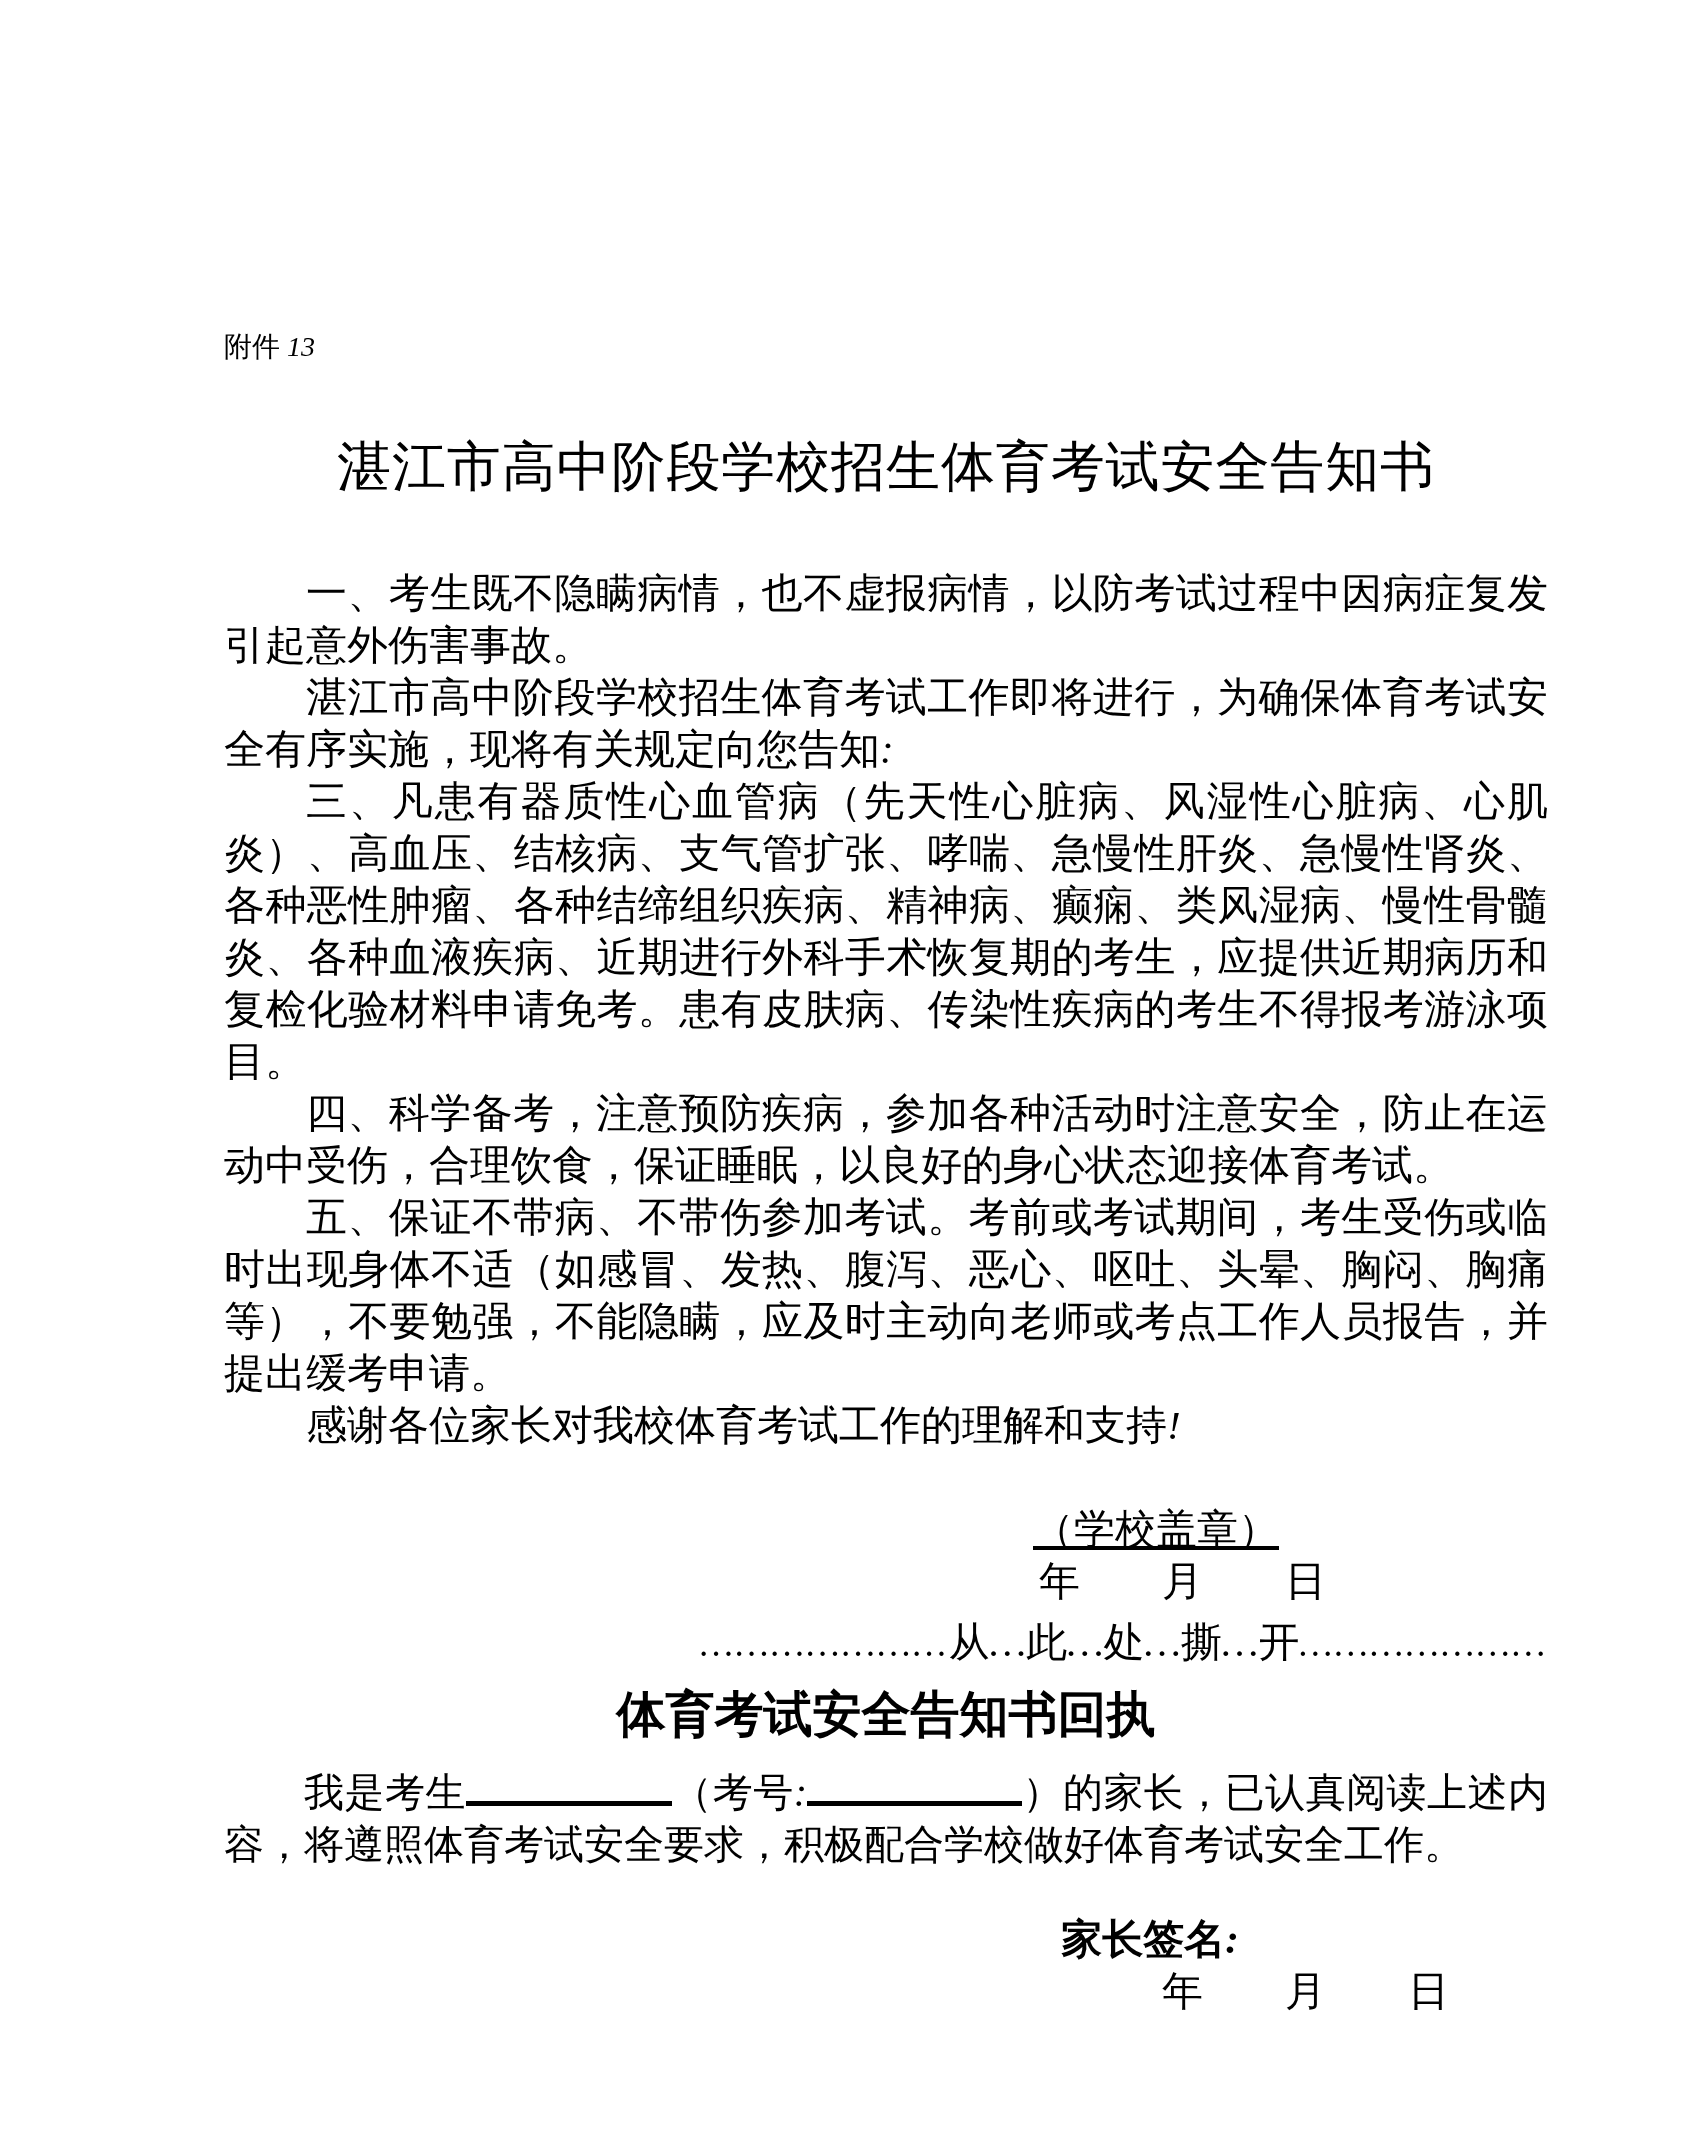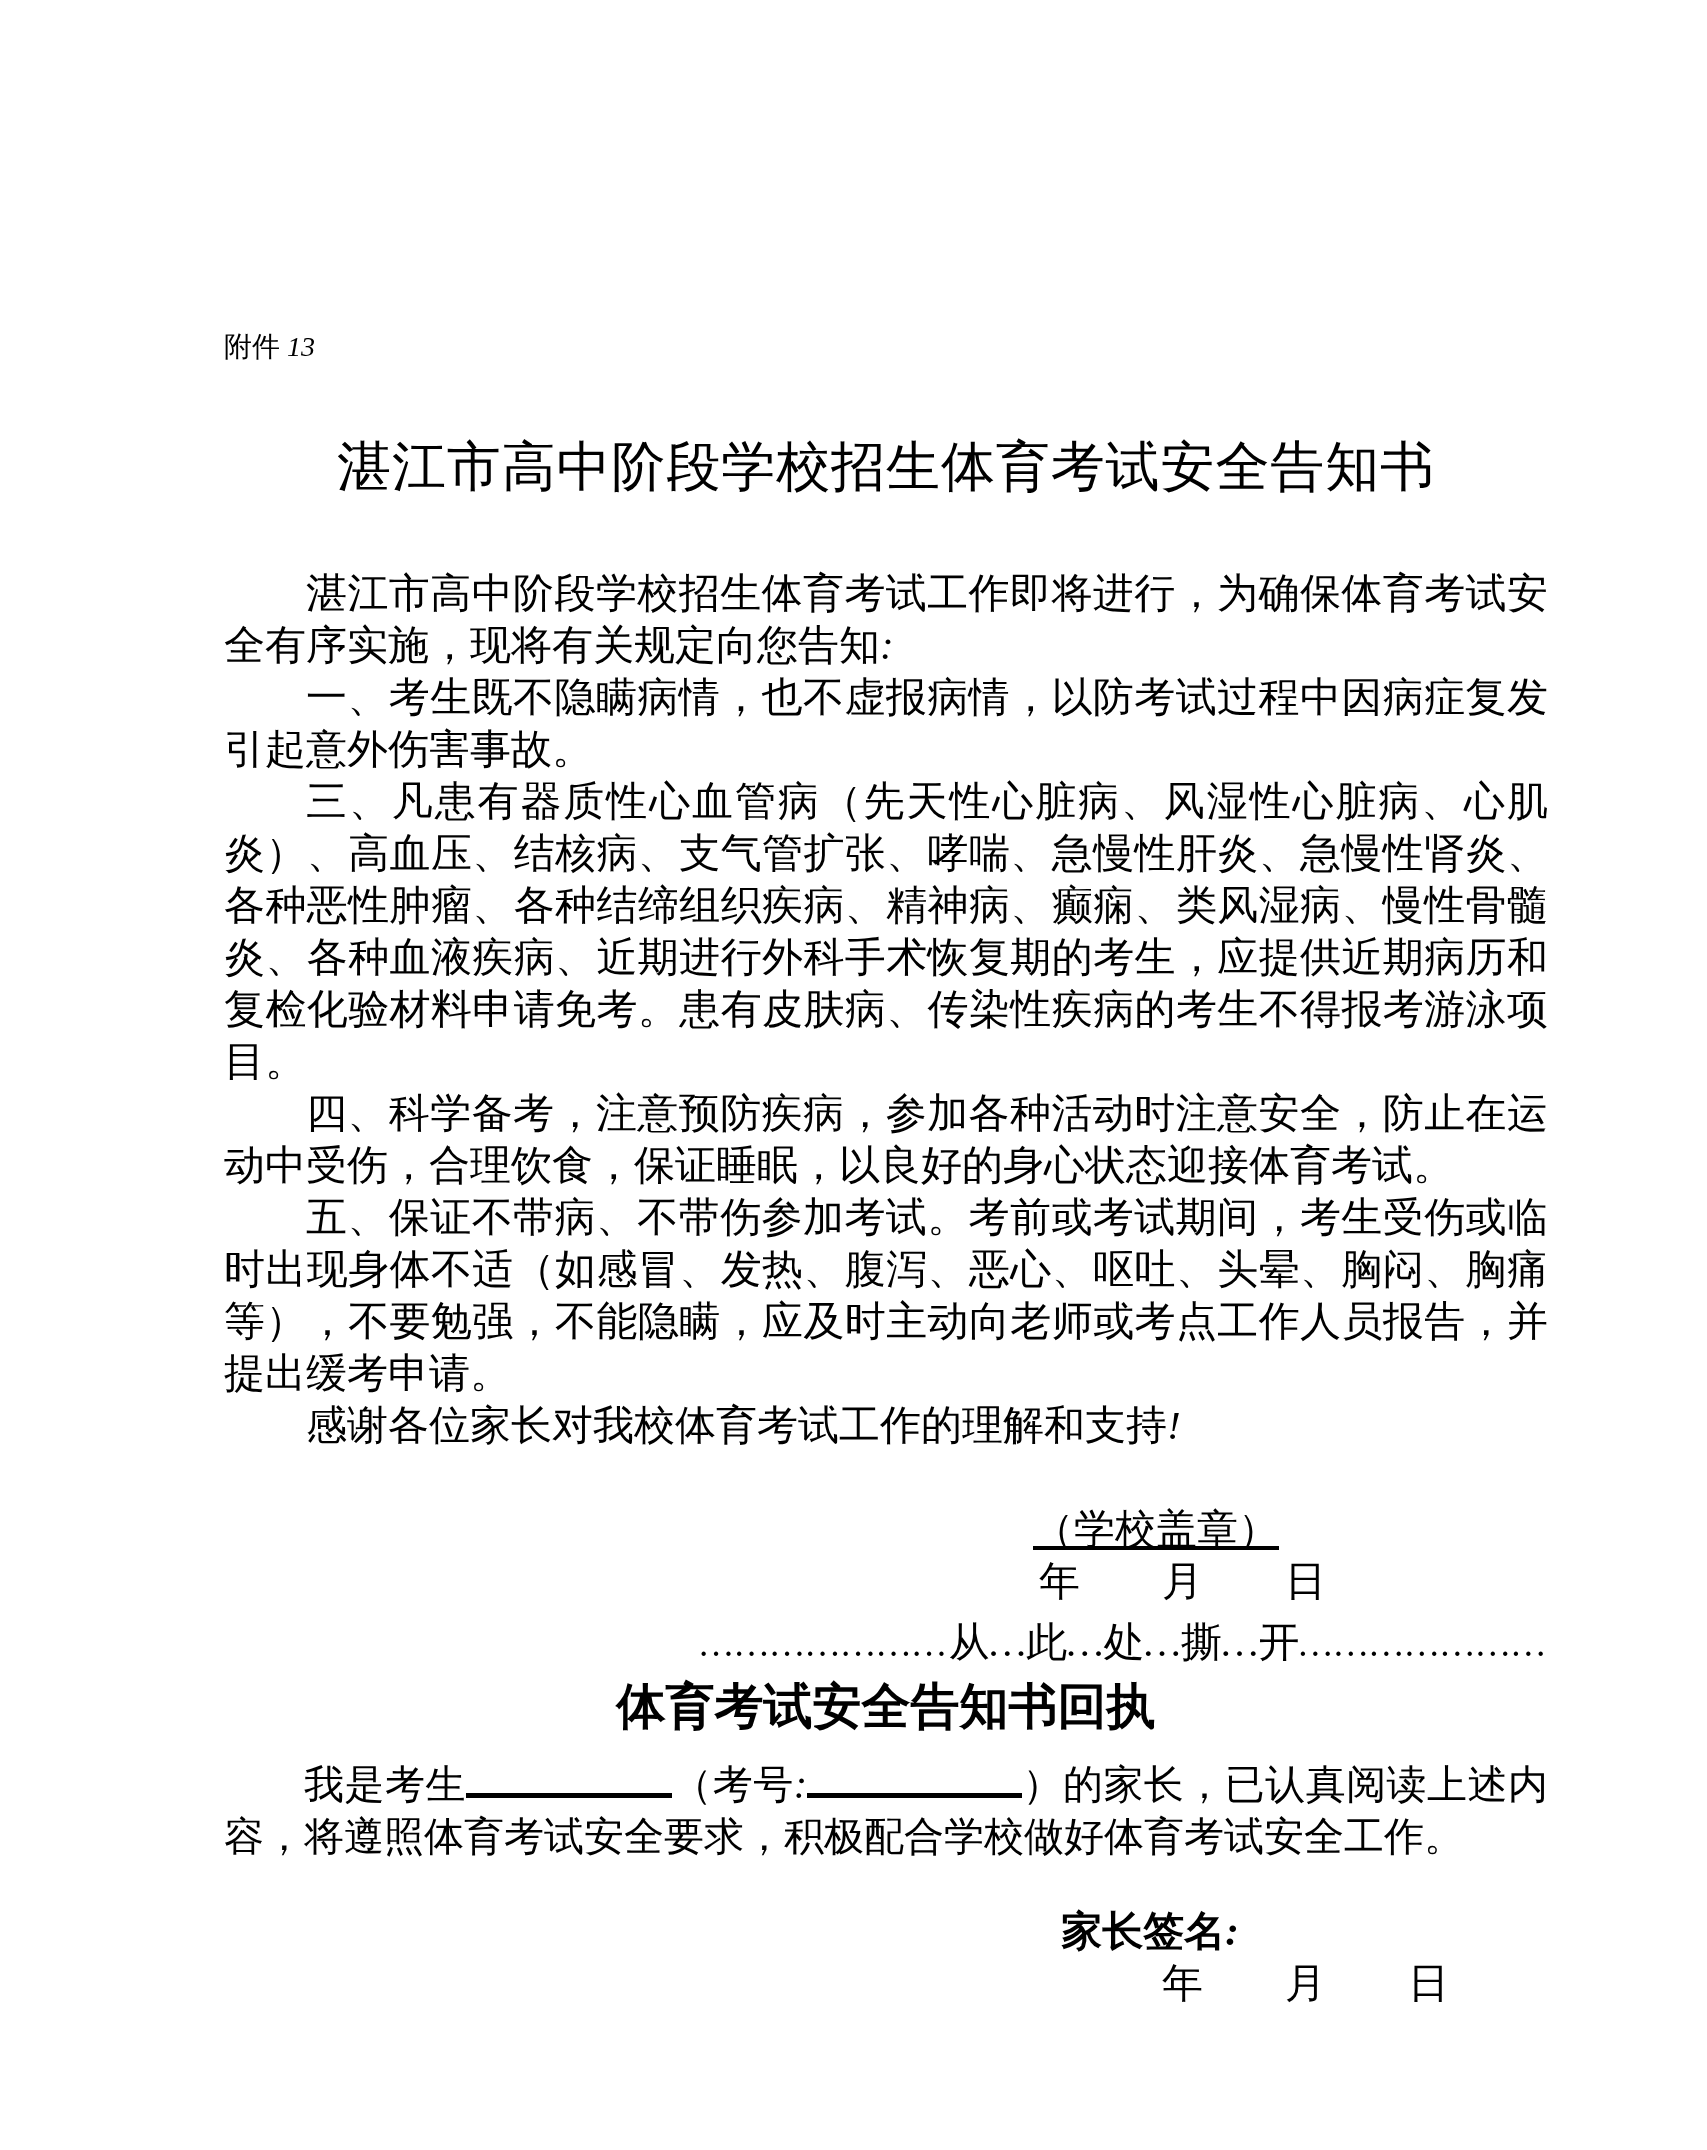--- a/index.html
+++ b/index.html
@@ -40,21 +40,21 @@
     font-size: 37px;
     line-height: 52px;
     text-align: right;
     white-space: nowrap;
     overflow: hidden;
     letter-spacing: 2.6px;
   }
   .tear .tear-label { font-size: 41px; letter-spacing: 0; }
 
   .receipt-title {
-    margin-top: 9px;
+    margin-top: 17px;
     font-size: 49px;
     line-height: 56px;
     font-weight: bold;
     text-align: center;
   }
 
   .receipt-para {
     margin-top: 24px;
     font-size: 40px;
     line-height: 52px;
@@ -78,22 +78,22 @@
 <body>
 
 <div class="page">
   <div class="content">
 
     <div class="attach">附件 13</div>
 
     <div class="title">湛江市高中阶段学校招生体育考试安全告知书</div>
 
     <div class="body-text">
+      <p class="indent">一、考生既不隐瞒病情，也不虚报病情，以防考试过程中因病症复发引起意外伤害事故。</p>
       <p class="indent">湛江市高中阶段学校招生体育考试工作即将进行，为确保体育考试安全有序实施，现将有关规定向您告知:</p>
-      <p class="indent">一、考生既不隐瞒病情，也不虚报病情，以防考试过程中因病症复发引起意外伤害事故。</p>
       <p class="indent">三、凡患有器质性心血管病（先天性心脏病、风湿性心脏病、心肌炎）、高血压、结核病、支气管扩张、哮喘、急慢性肝炎、急慢性肾炎、各种恶性肿瘤、各种结缔组织疾病、精神病、癫痫、类风湿病、慢性骨髓炎、各种血液疾病、近期进行外科手术恢复期的考生，应提供近期病历和复检化验材料申请免考。患有皮肤病、传染性疾病的考生不得报考游泳项目。</p>
       <p class="indent">四、科学备考，注意预防疾病，参加各种活动时注意安全，防止在运动中受伤，合理饮食，保证睡眠，以良好的身心状态迎接体育考试。</p>
       <p class="indent">五、保证不带病、不带伤参加考试。考前或考试期间，考生受伤或临时出现身体不适（如感冒、发热、腹泻、恶心、呕吐、头晕、胸闷、胸痛等），不要勉强，不能隐瞒，应及时主动向老师或考点工作人员报告，并提出缓考申请。</p>
       <p class="indent">感谢各位家长对我校体育考试工作的理解和支持!</p>
     </div>
 
     <div class="seal-block">
       <div class="right-line seal-label-line">
         <span>（学校盖章）</span>
       </div>

